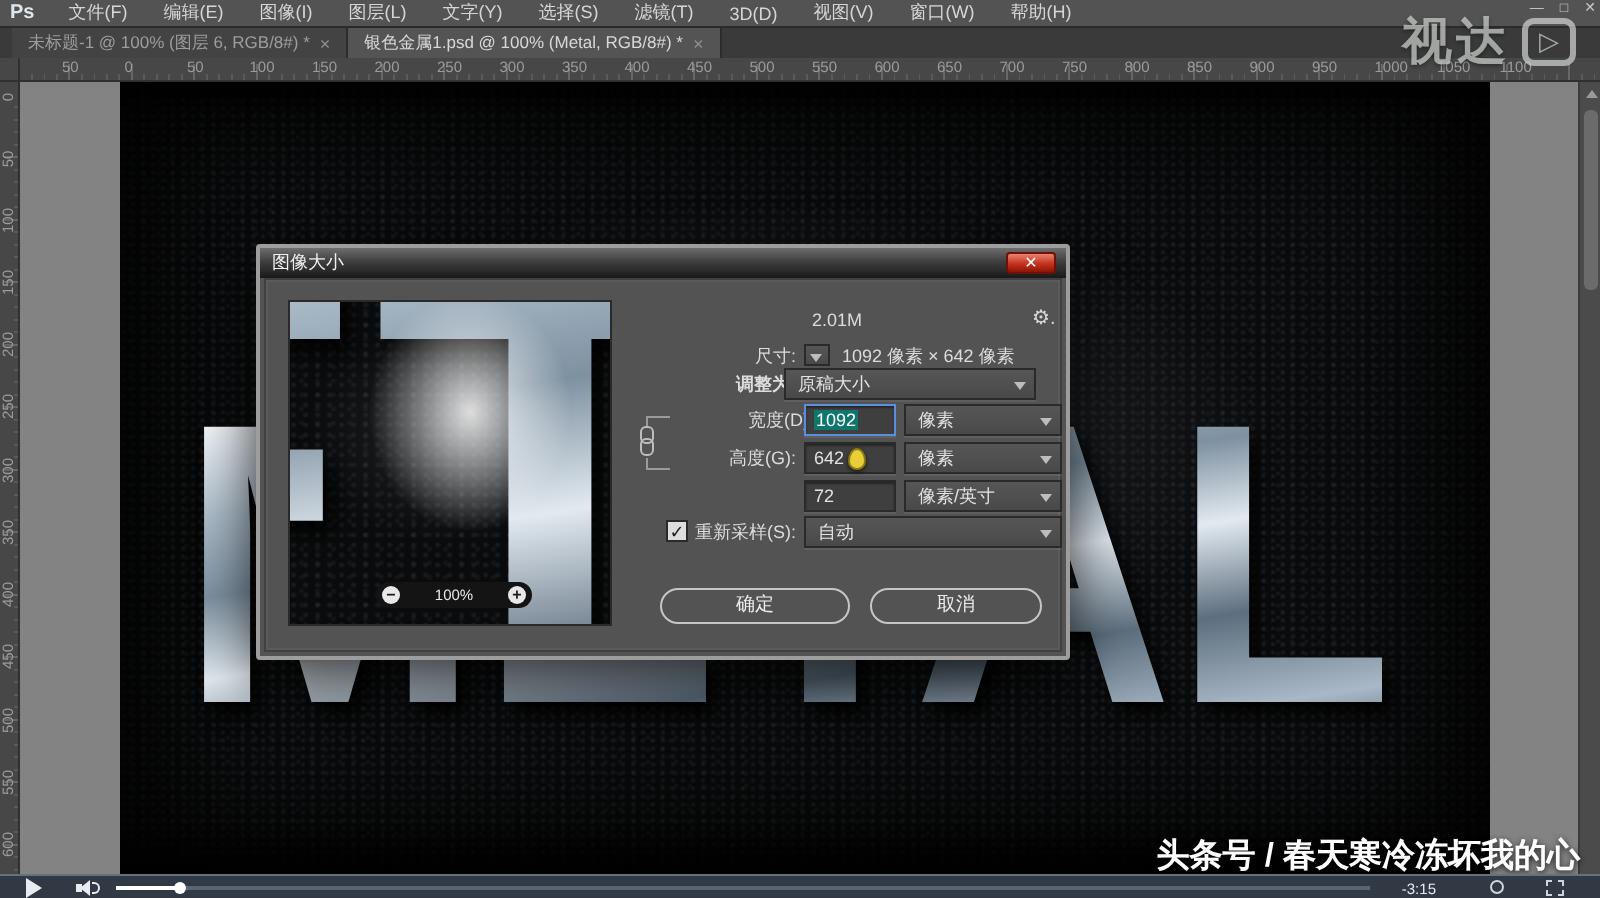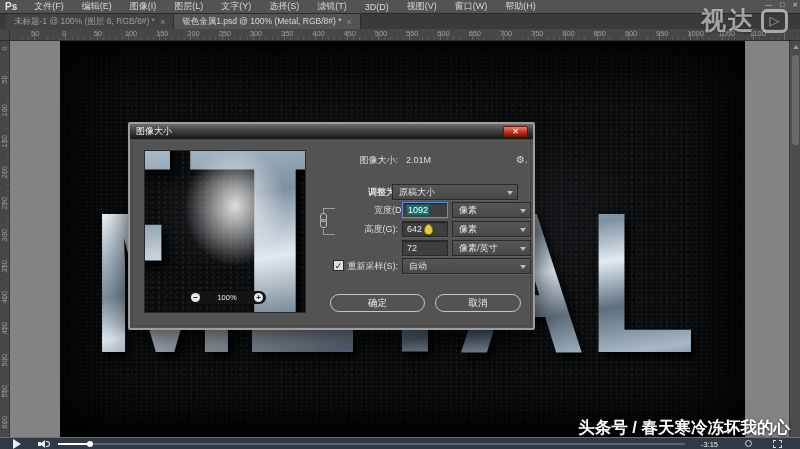--- a/index.html
+++ b/index.html
@@ -285,25 +285,31 @@
         <div class="metal metal-preview">METAL</div>
         <div class="preview-glow"></div>
         <div class="zoom-pill">
           <span class="zoom-btn">−</span>
           <span class="zoom-level">100%</span>
           <span class="zoom-btn">+</span>
         </div>
       </div>
 
       <div class="drow" style="top:12px;left:0;right:0;">
-        <span class="dlabel" style="left:135px;">图像大小:</span>
         <span class="dvalue" style="left:273px;">2.01M</span>
         <span class="gear" style="left:383px;">⚙.</span>
       </div>
 
+      <div class="drow" style="top:30px;left:0;right:0;">
+        <span class="dlabel" style="left:135px;">尺寸:</span>
+        <div class="mini-dd" style="left:269px;">
+            <i class="dd-arrow"></i>
+          </div>
+        <span class="dvalue" style="left:288px;">1092 像素 × 642 像素</span>
+      </div>
 
       <div class="drow" style="top:44px;left:0;right:0;">
         <span class="dlabel" style="left:135px;font-weight:bold;">调整为:</span>
         <div class="dd" style="left:259px;width:126px;">
           <span>原稿大小</span>
           <i class="dd-arrow"></i>
         </div>
       </div>
 
       <div class="link-bracket"></div>

